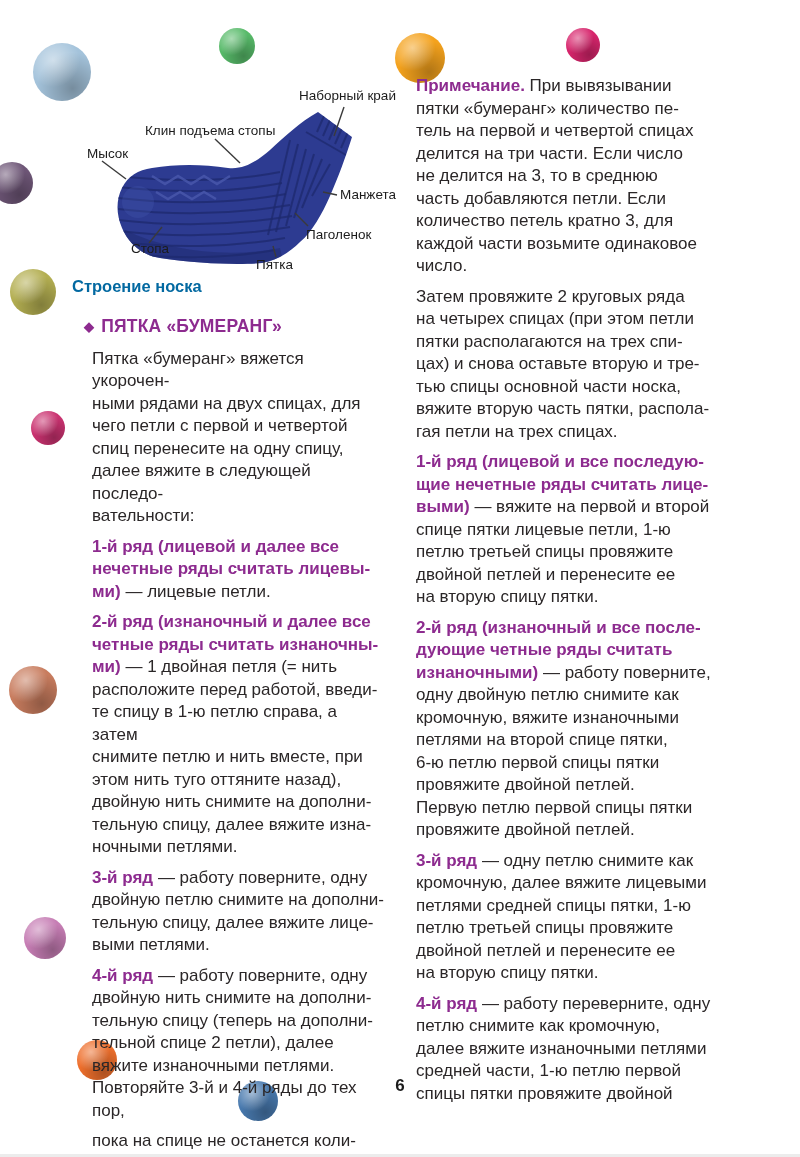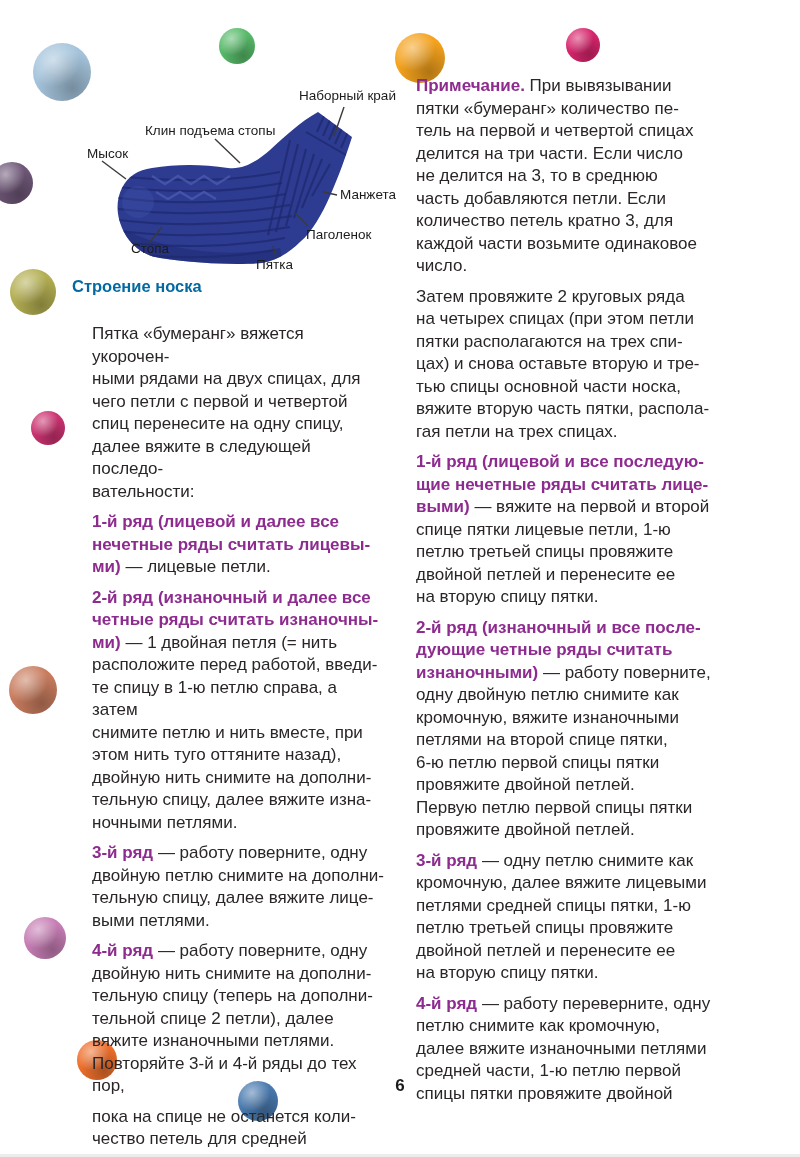--- a/index.html
+++ b/index.html
@@ -104,20 +104,23 @@
   <div class="sock-label" style="left:145px;top:123px;">Клин подъема стопы</div>
   <div class="sock-label" style="left:87px;top:146px;">Мысок</div>
   <div class="sock-label" style="left:340px;top:187px;">Манжета</div>
   <div class="sock-label" style="left:306px;top:227px;">Паголенок</div>
   <div class="sock-label" style="left:131px;top:241px;">Стопа</div>
   <div class="sock-label" style="left:256px;top:257px;">Пятка</div>
 
   <div class="fig-caption">Строение носка</div>
 
   <div class="col col-left">
+    <div class="col-heading">
+      <span class="bullet">◆</span><span>ПЯТКА «БУМЕРАНГ»</span>
+    </div>
     <div>
         <div class="para"><span>Пятка «бумеранг» вяжется укорочен-
 ными рядами на двух спицах, для
 чего петли с первой и четвертой
 спиц перенесите на одну спицу,
 далее вяжите в следующей последо-
 вательности:</span></div>
         <div class="para"><span class="run-bold">1-й ряд (лицевой и далее все
 нечетные ряды считать лицевы-
 ми)</span><span> — лицевые петли.</span></div>

